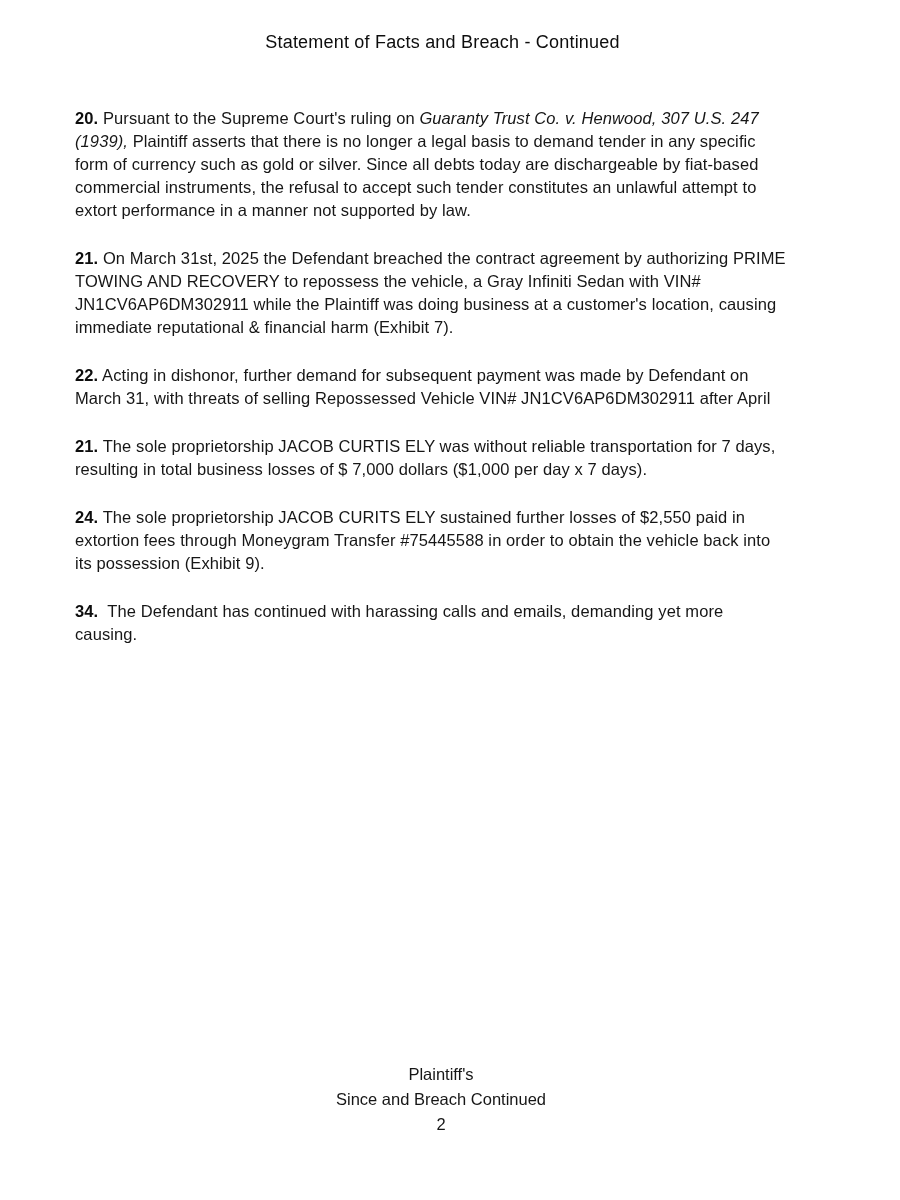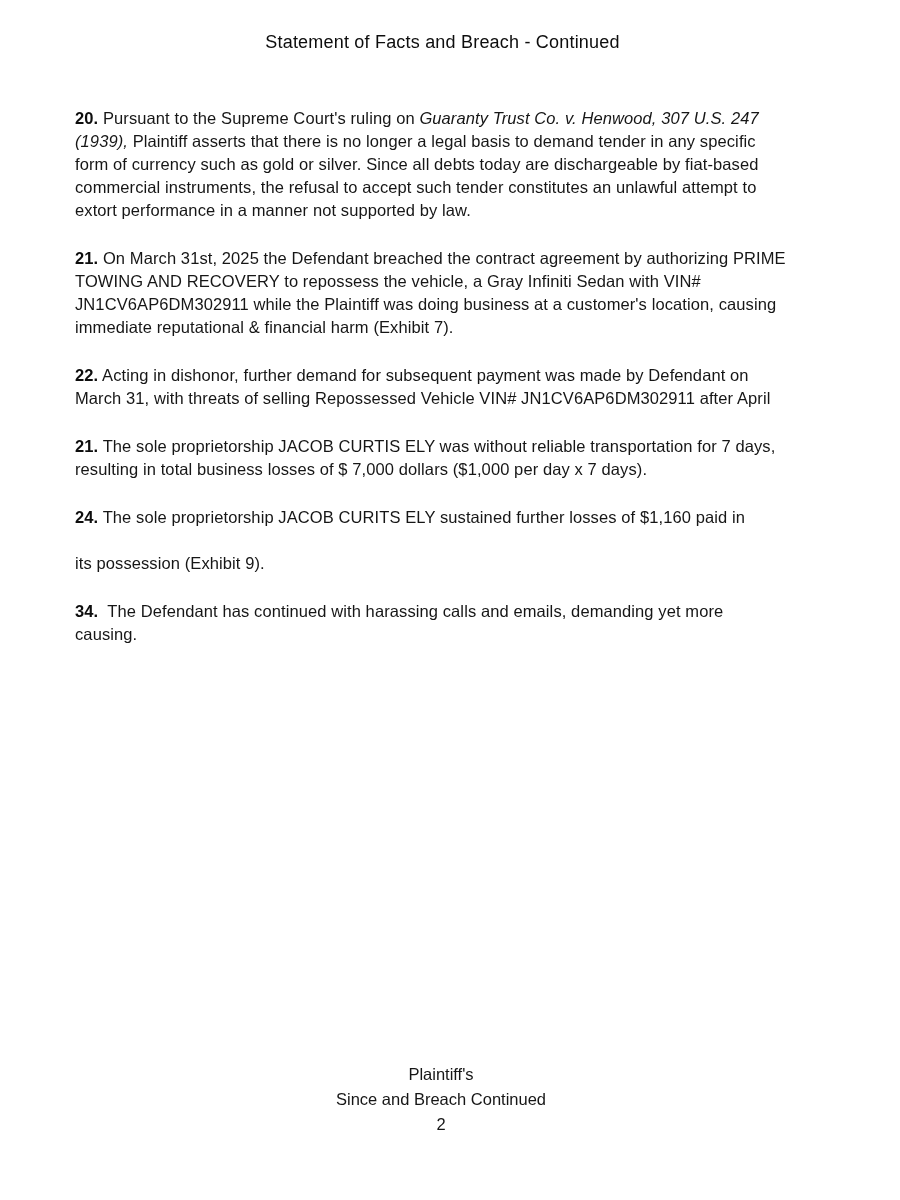--- a/index.html
+++ b/index.html
@@ -52,21 +52,21 @@
 <body>
 
 <div class="page">
   <div class="content">
     <h1 class="doc-title">Statement of Facts and Breach - Continued</h1>
     <div>
         <p class="para"><b>20.</b><span> Pursuant to the Supreme Court's ruling on </span><i>Guaranty Trust Co. v. Henwood, 307 U.S. 247</i><br><i>(1939),</i><span> Plaintiff asserts that there is no longer a legal basis to demand tender in any specific</span><br><span>form of currency such as gold or silver. Since all debts today are dischargeable by fiat-based</span><br><span>commercial instruments, the refusal to accept such tender constitutes an unlawful attempt to</span><br><span>extort performance in a manner not supported by law.</span></p>
         <p class="para"><b>21.</b><span> On March 31st, 2025 the Defendant breached the contract agreement by authorizing PRIME</span><br><span>TOWING AND RECOVERY to repossess the vehicle, a Gray Infiniti Sedan with VIN#</span><br><span>JN1CV6AP6DM302911 while the Plaintiff was doing business at a customer's location, causing</span><br><span>immediate reputational &amp; financial harm (Exhibit 7).</span></p>
         <p class="para"><b>22.</b><span> Acting in dishonor, further demand for subsequent payment was made by Defendant on</span><br><span>March 31, with threats of selling Repossessed Vehicle VIN# JN1CV6AP6DM302911 after April</span><br></p>
         <p class="para"><b>21.</b><span> The sole proprietorship JACOB CURTIS ELY was without reliable transportation for 7 days,</span><br><span>resulting in total business losses of $ 7,000 dollars ($1,000 per day x 7 days).</span></p>
-        <p class="para"><b>24.</b><span> The sole proprietorship JACOB CURITS ELY sustained further losses of $1,160 paid in</span><br><br><span>its possession (Exhibit 9).</span></p>
+        <p class="para"><b>24.</b><span> The sole proprietorship JACOB CURITS ELY sustained further losses of $2,550 paid in</span><br><span>extortion fees through Moneygram Transfer #75445588 in order to obtain the vehicle back into</span><br><span>its possession (Exhibit 9).</span></p>
         <p class="para"><b>34.</b><span>&nbsp; The Defendant has continued with harassing calls and emails, demanding yet more</span><br><span>causing.</span></p>
       </div>
   </div>
   <div class="footer">
     <div>Plaintiff's</div>
     <div>Since and Breach Continued</div>
     <div>2</div>
   </div>
 </div>
 

